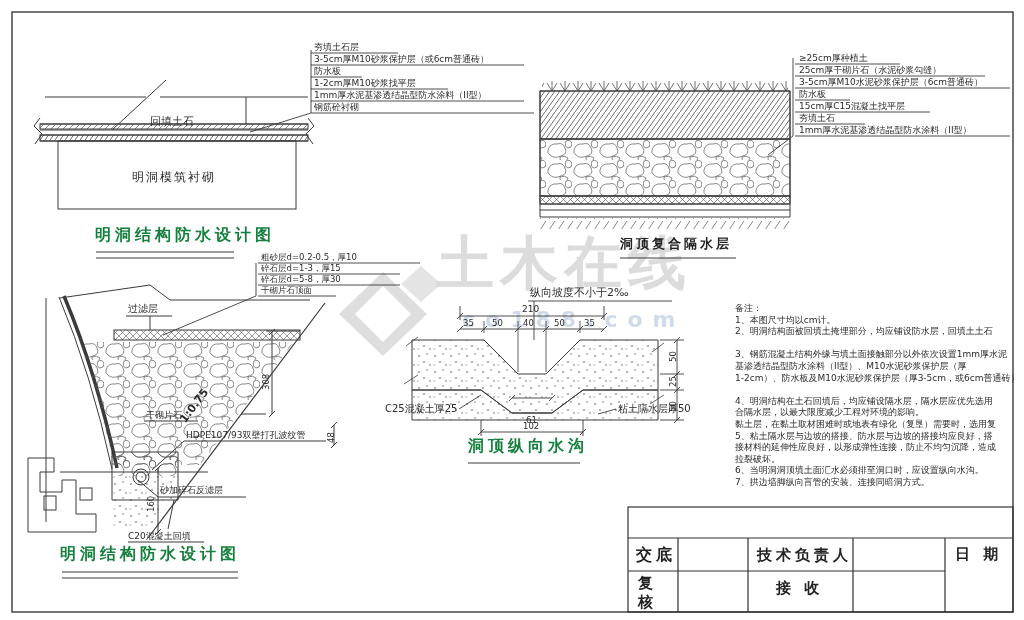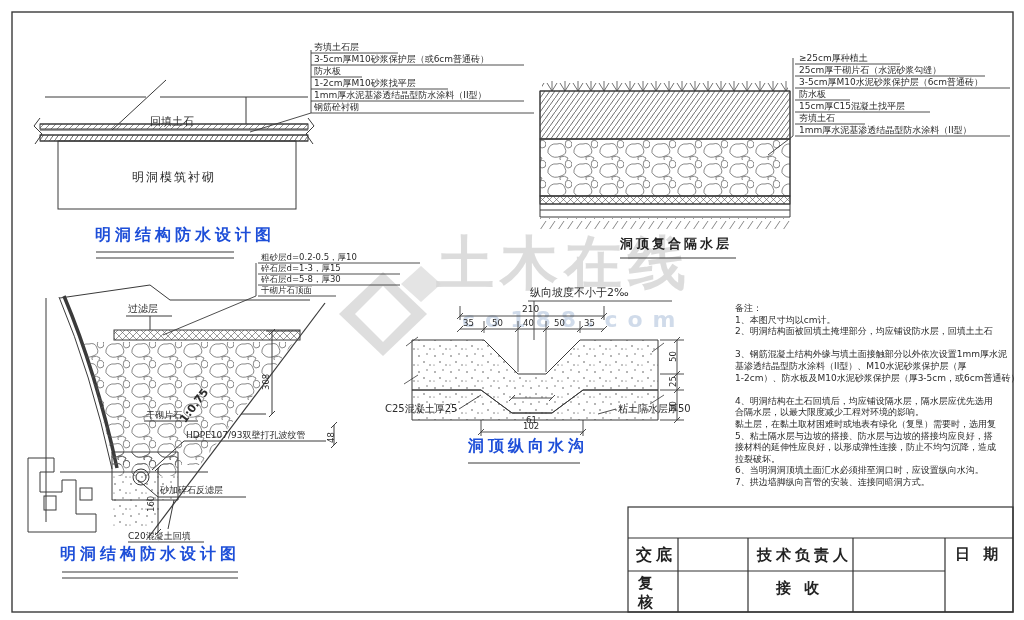--- a/index.html
+++ b/index.html
@@ -3,21 +3,21 @@
 <meta charset="utf-8">
 <style>
   html,body{margin:0;padding:0;background:#fff;}
   #sheet{position:relative;width:1024px;height:620px;background:#fff;overflow:hidden;
          font-family:"DejaVu Sans",sans-serif;color:#2b2b2b;}
   .lbl{position:absolute;font-size:9px;line-height:11px;color:#2b2b2b;white-space:nowrap;}
   .s8{font-size:8.5px;}
   .s10{font-size:10px;}
   .s11{font-size:11px;}
   .s12{font-size:12px;letter-spacing:2px;margin-top:12px;}
-  .t16{font-size:16px;font-weight:bold;letter-spacing:4px;color:#1d4ed8;}
+  .t16{font-size:16px;font-weight:bold;letter-spacing:4px;color:#15803d;}
   .t15{font-size:13px;font-weight:bold;letter-spacing:3px;color:#222;}
   .rot{transform:rotate(-90deg);transform-origin:left top;font-size:8.5px;}
   .svgabs{position:absolute;left:0;top:0;}
   .wm{position:absolute;pointer-events:none;}
   .wm-brand{left:436px;top:258px;font-size:58px;font-weight:bold;letter-spacing:6px;color:#d7d7d7;opacity:.85;}
   .wm-site{left:462px;top:314px;font-size:22px;font-weight:bold;letter-spacing:10px;color:#ccd8e8;opacity:.9;}
   .notes{position:absolute;left:735px;top:303px;width:282px;}
   .nline{font-size:9px;line-height:11.6px;min-height:11.6px;white-space:nowrap;overflow:hidden;}
   .tb-cell{position:absolute;font-size:15px;font-weight:bold;letter-spacing:4px;color:#222;}
   .fuhe{width:18px;white-space:normal;line-height:19px;word-break:break-all;}

